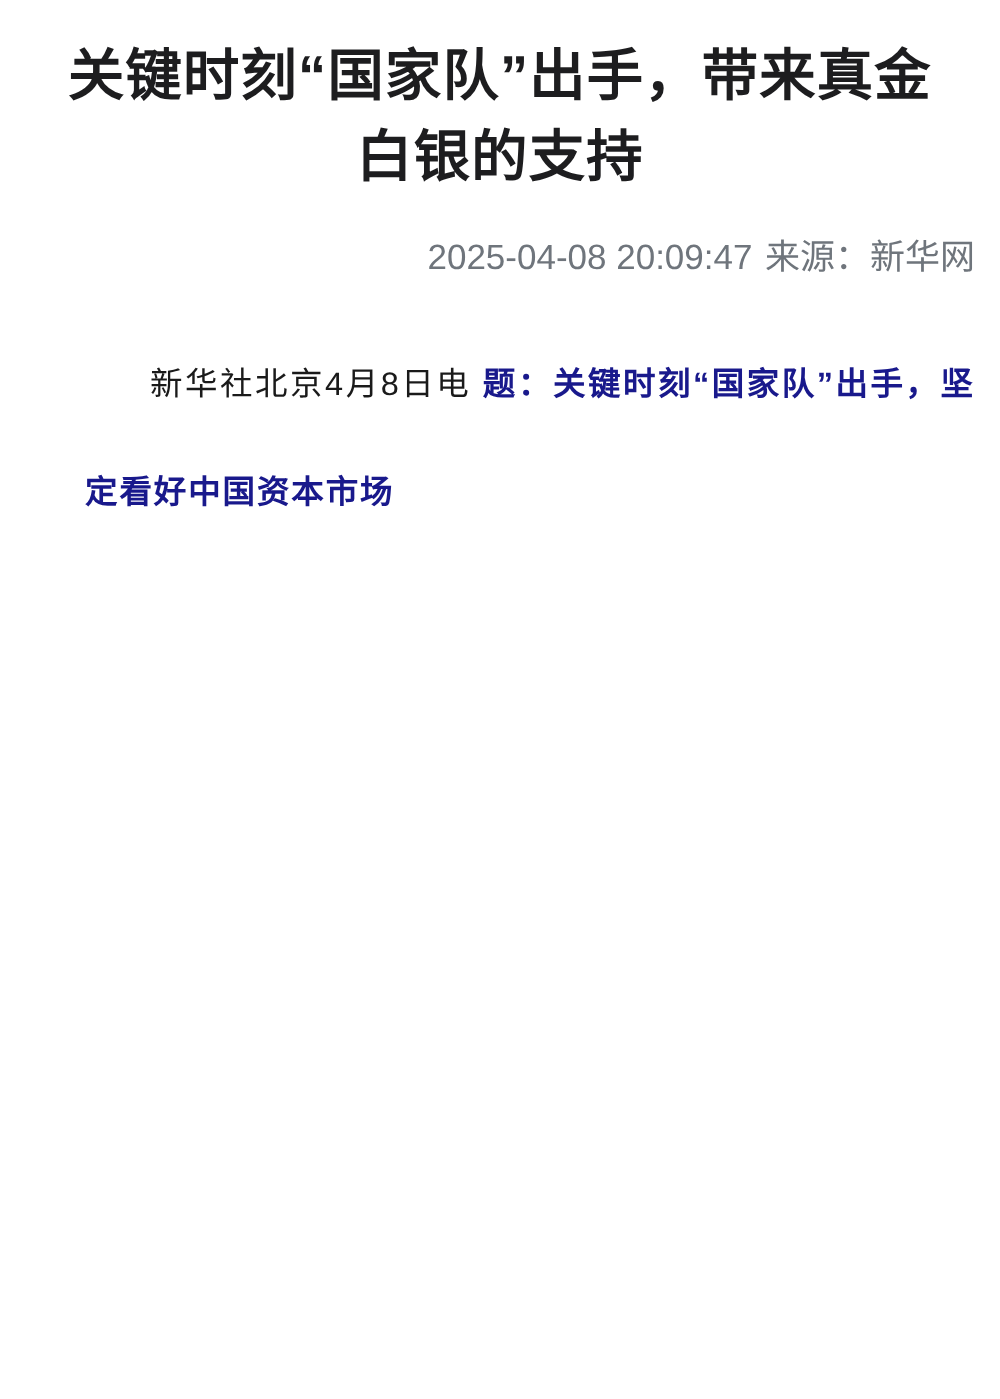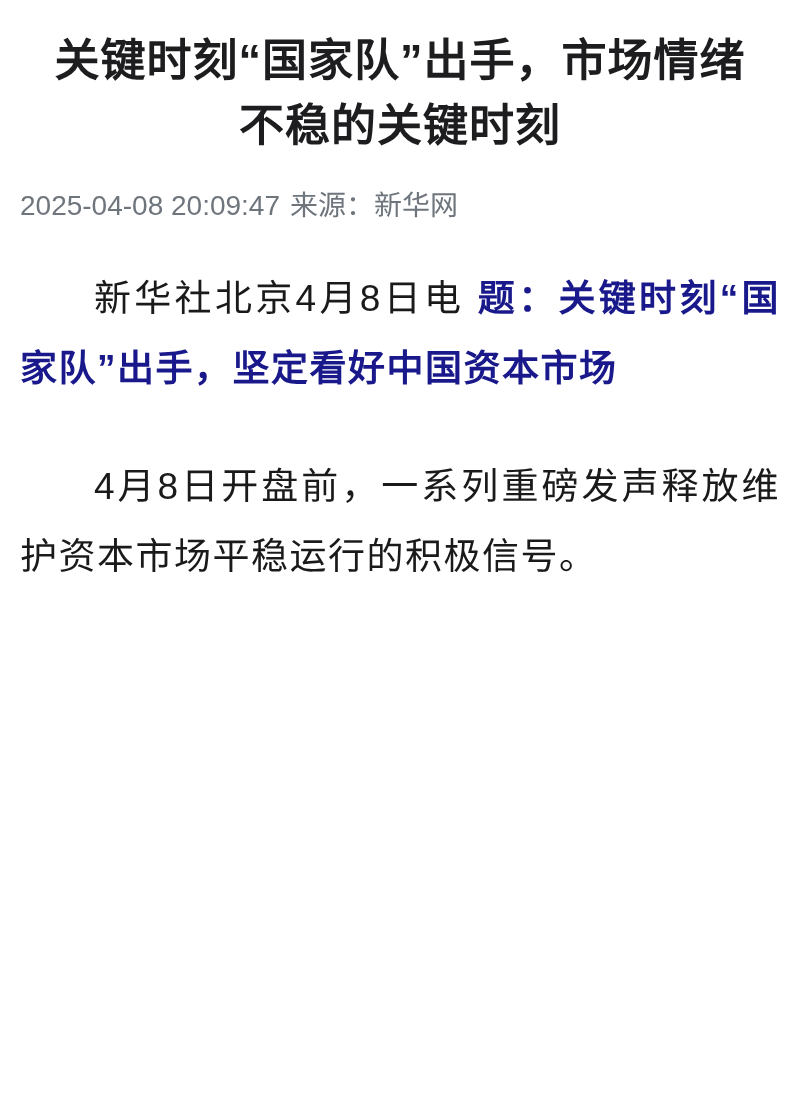--- a/index.html
+++ b/index.html
@@ -26,58 +26,58 @@
     max-width: 710px;
     text-align: center;
     font-size: 45px;
     line-height: 65px;
     font-weight: 700;
     letter-spacing: 1px;
     color: #1d1d1f;
   }
   .meta {
     margin-top: 30px;
-    text-align: left;
+    text-align: right;
     font-size: 28px;
     line-height: 36px;
     color: #6f757c;
     font-weight: 400;
   }
   .meta .dt { margin-right: 10px; }
   .body {
     margin-top: 40px;
-    font-size: 37px;
-    line-height: 70px;
+    font-size: 26px;
+    line-height: 86px;
     color: #1a1a1a;
     letter-spacing: 1.5px;
     text-align: justify;
+    margin-left: 48px;
   }
   .body p.para {
     margin: 0 0 48px 0;
     text-indent: 2em;
   }
   .body p.para:last-child { margin-bottom: 0; }
   .seg-normal {
     color: #1a1a1a;
     font-weight: 400;
   }
   .seg-blue-bold {
     color: #19198c;
     font-weight: 700;
   }
 </style>
 </head>
 <body>
 
 <div class="page">
   <article>
-    <h1 class="title">关键时刻“国家队”出手，市场情绪不稳的关键时刻</h1>
+    <h1 class="title">关键时刻“国家队”出手，带来真金白银的支持</h1>
 
     <div class="meta">
       <span class="dt">2025-04-08 20:09:47</span><span>来源：</span><span>新华网</span>
     </div>
 
     <div class="body" id="article-body">
         <p class="para"><span class="seg-normal">新华社北京4月8日电 </span><span class="seg-blue-bold">题：关键时刻“国家队”出手，坚定看好中国资本市场</span></p>
-        <p class="para"><span class="seg-normal">4月8日开盘前，一系列重磅发声释放维护资本市场平稳运行的积极信号。</span></p>
       </div>
   </article>
 </div>
 
 </body></html>

